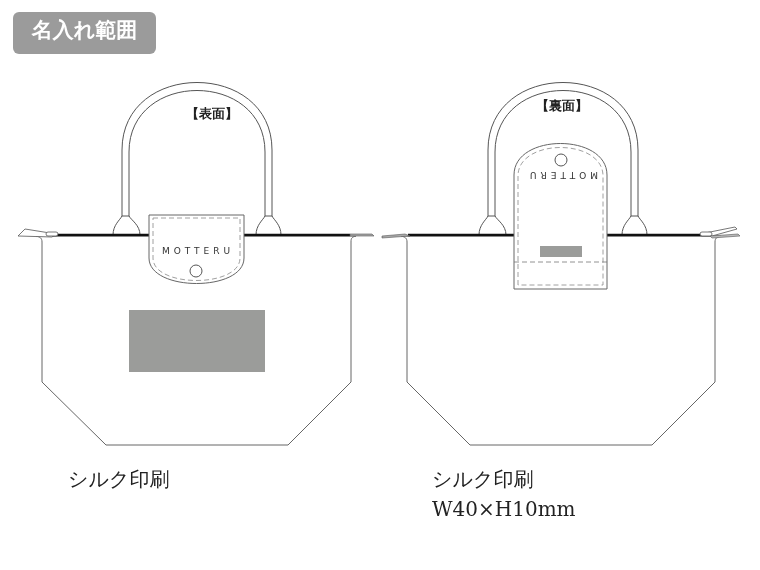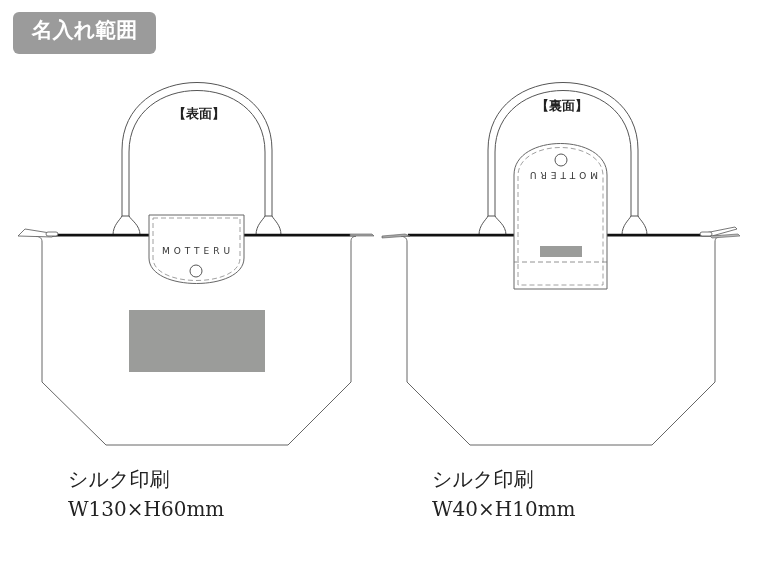--- a/index.html
+++ b/index.html
@@ -78,26 +78,25 @@
     </g>
 
     <path d="M514,289 L514,175 C514,133 607,133 607,175 L607,289 Z" fill="#fff" stroke="#666" stroke-width="1"></path>
     <path d="M518,285 L518,176 C518,138 603,138 603,176 L603,285 Z" fill="none" stroke="#888" stroke-width="0.8" stroke-dasharray="5,3"></path>
     <line x1="514" y1="262" x2="607" y2="262" stroke="#777" stroke-width="0.8" stroke-dasharray="5,3"></line>
     <circle cx="561" cy="160" r="6" fill="#fff" stroke="#555" stroke-width="1"></circle>
     <rect x="540" y="246" width="42" height="11" fill="#9b9c9a"></rect>
   </g>
 </svg>
 
-<div class="side-label" style="left:159px; top:105px;">【表面】</div>
+<div class="side-label" style="left:172px; top:105px;">【表面】</div>
 <div class="side-label" style="left:522px; top:97px;text-align:center;">【裏面】</div>
 
 <div class="brand" style="left:150px; top:246px; width:96px;">MOTTERU</div>
 <div class="brand" style="left:514px; top:170px; width:96px; transform: rotate(180deg);">MOTTERU</div>
 
 <div class="caption left">
   <div>シルク印刷</div>
-  <div>W130×H60mm</div>
 </div>
 <div class="caption right">
   <div>シルク印刷</div>
   <div>W40×H10mm</div>
 </div>
 
 </body></html>

